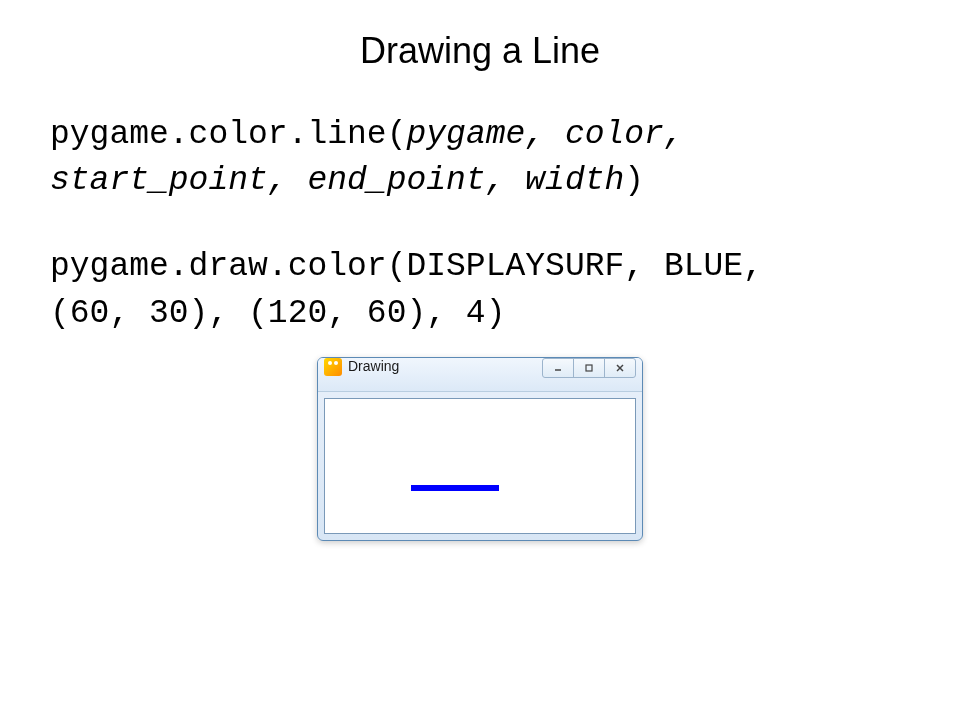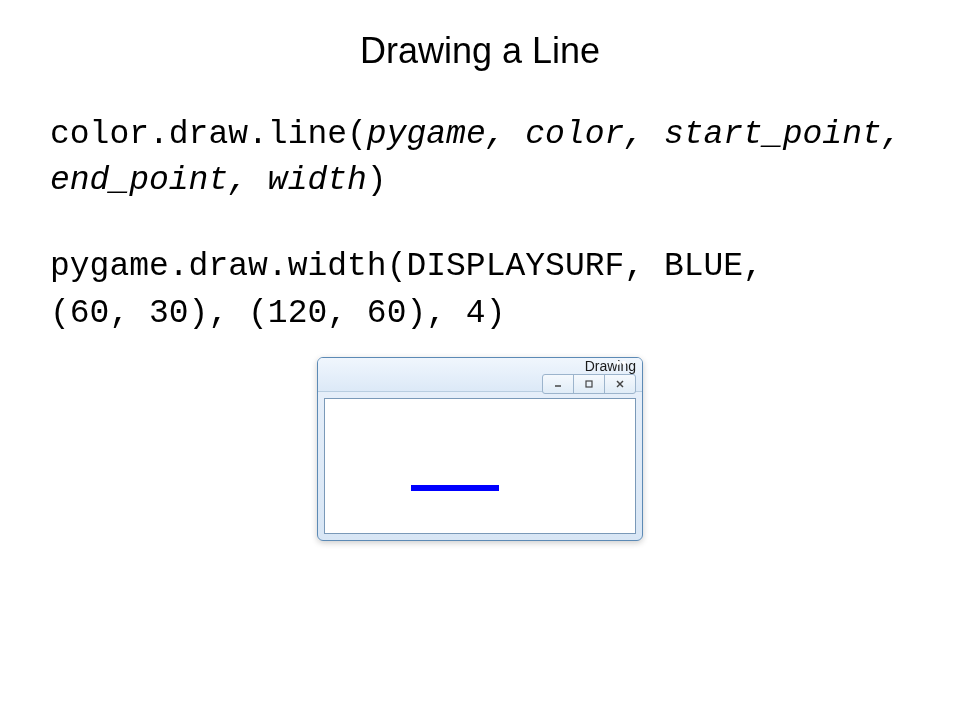--- a/index.html
+++ b/index.html
@@ -44,25 +44,24 @@
       width: 326px;
       border: 1px solid #5c8ab5;
       border-radius: 6px;
       background: linear-gradient(to bottom, #e8f0fa, #d8e6f5);
       box-shadow: 0 2px 6px rgba(0,0,0,0.2);
       overflow: hidden;
     }
     .titlebar {
       height: 34px;
       display: flex;
-      align-items: flex-end;
+      align-items: flex-start;
       padding: 0 6px;
       background: linear-gradient(to bottom, #f0f6fd, #dce9f7);
       border-bottom: 1px solid #b8cde0;
-      flex-direction: column;
     }
     .window-icon {
       width: 18px;
       height: 18px;
       margin-right: 6px;
       background: linear-gradient(135deg, #ffd700, #ff8c00);
       border-radius: 3px;
       position: relative;
     }
     .window-icon::before {
@@ -122,25 +121,25 @@
       height: 6px;
       background: #0000ff;
     }
   </style>
 </head>
 <body>
 
 <h1 class="title">Drawing a Line</h1>
 
 <div class="code-block">
-  <span>color.draw.line(</span><span class="italic">pygame, color, start_point, end_point, width</span><span>)</span>
+  <span>pygame.color.line(</span><span class="italic">pygame, color, start_point, end_point, width</span><span>)</span>
 </div>
 
 <div class="code-block2">
-  <div>pygame.draw.width(DISPLAYSURF, BLUE,</div>
+  <div>pygame.draw.color(DISPLAYSURF, BLUE,</div>
   <div>(60, 30), (120, 60), 4)</div>
 </div>
 
 <div class="window-container">
   <div class="window">
     <div class="titlebar">
       <div class="window-icon"></div>
       <div class="window-title">Drawing</div>
       <div class="window-controls">
         <div class="win-btn">

